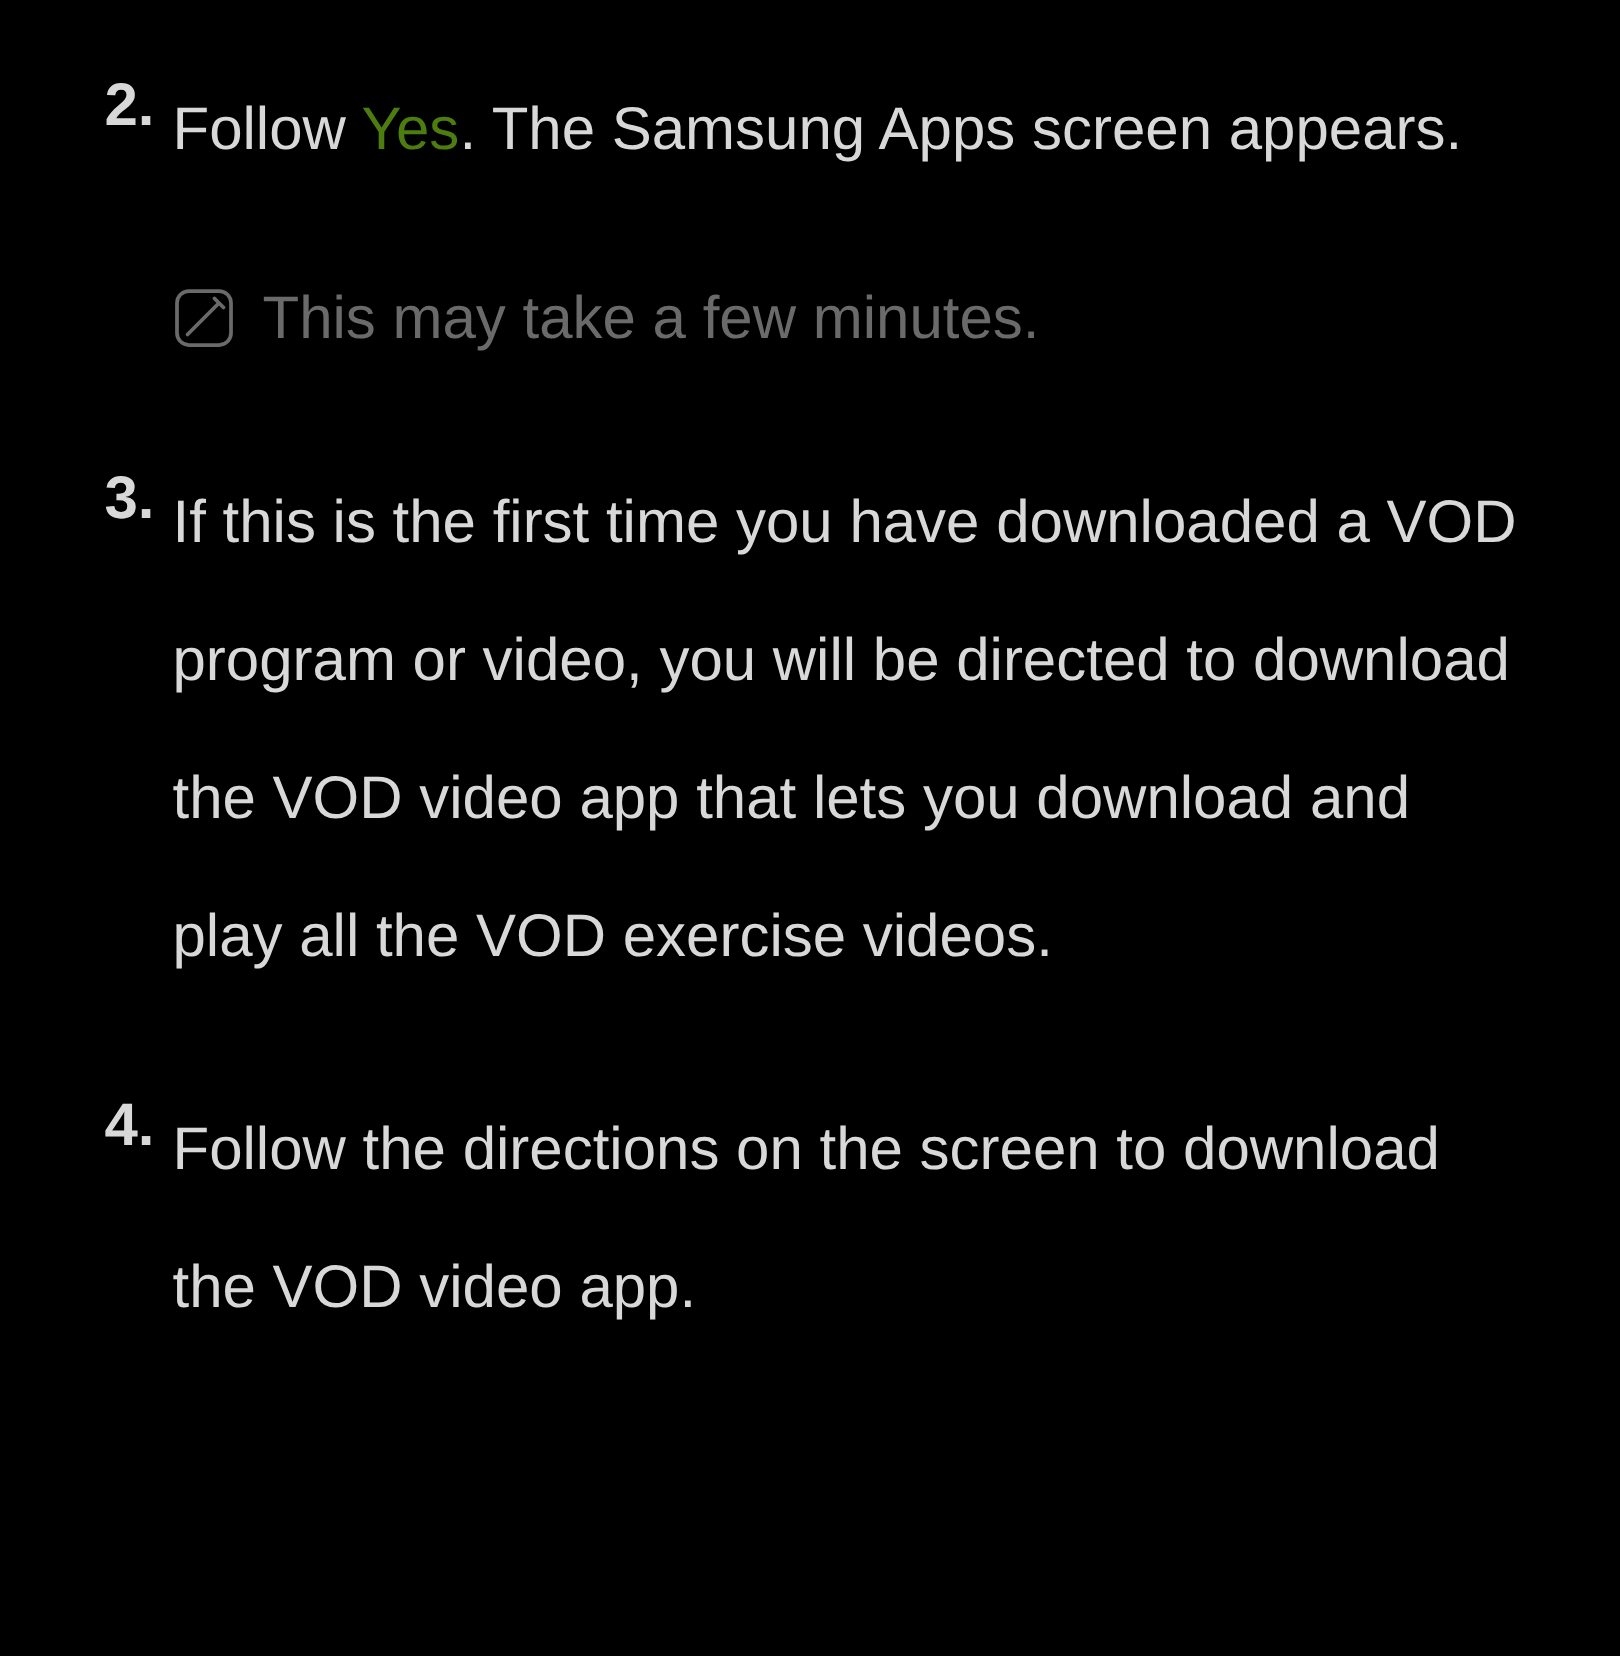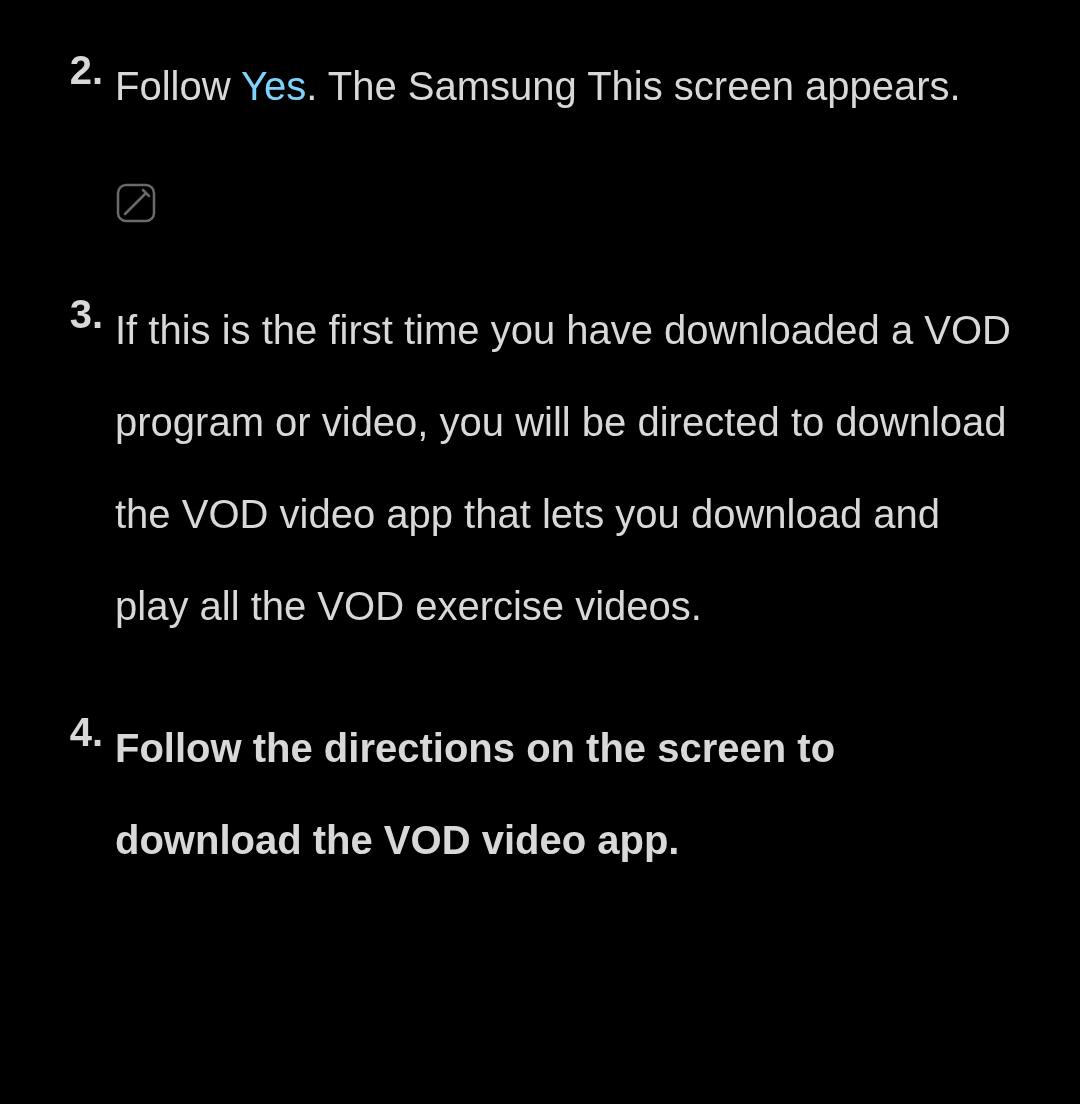--- a/index.html
+++ b/index.html
@@ -29,21 +29,21 @@
       color: #d8d8d8;
       line-height: 1.5;
     }
     .step-content {
       flex: 1;
       font-size: 40px;
       line-height: 2.3;
       color: #d8d8d8;
     }
     .highlight {
-      color: #7dd3fc;
+      color: #4d7c0f;
     }
     .note-row {
       display: flex;
       align-items: center;
       margin-top: 50px;
       margin-bottom: 10px;
     }
     .note-icon {
       display: inline-flex;
       align-items: center;
@@ -59,38 +59,38 @@
     .note-text {
       color: #6a6a6a;
       font-size: 40px;
       line-height: 1.5;
     }
     .step-3 {
       margin-bottom: 50px;
     }
     .step-4 .step-content {
       line-height: 2.3;
-      font-weight: bold;
     }
   </style>
 </head>
 <body>
 
 <div class="step-item">
   <div class="step-number">2.</div>
   <div class="step-content">
-    <span>Follow </span><span class="highlight">Yes</span><span>. The Samsung This screen appears.</span>
+    <span>Follow </span><span class="highlight">Yes</span><span>. The Samsung Apps screen appears.</span>
     <div class="note-row">
       <span class="note-icon">
         <svg viewBox="0 0 42 42" xmlns="http://www.w3.org/2000/svg">
           <rect x="3" y="3" width="36" height="36" rx="8" ry="8" fill="none" stroke="#6a6a6a" stroke-width="2.5"></rect>
           <line x1="10" y1="32" x2="30" y2="12" stroke="#6a6a6a" stroke-width="2.5" stroke-linecap="round"></line>
           <line x1="28" y1="8" x2="34" y2="14" stroke="#6a6a6a" stroke-width="2.5" stroke-linecap="round"></line>
         </svg>
       </span>
+      <span class="note-text">This may take a few minutes.</span>
     </div>
   </div>
 </div>
 
 <div class="step-item step-3">
   <div class="step-number">3.</div>
   <div class="step-content">If this is the first time you have downloaded a VOD program or video, you will be directed to download the VOD video app that lets you download and play all the VOD exercise videos.</div>
 </div>
 
 <div class="step-item step-4">

